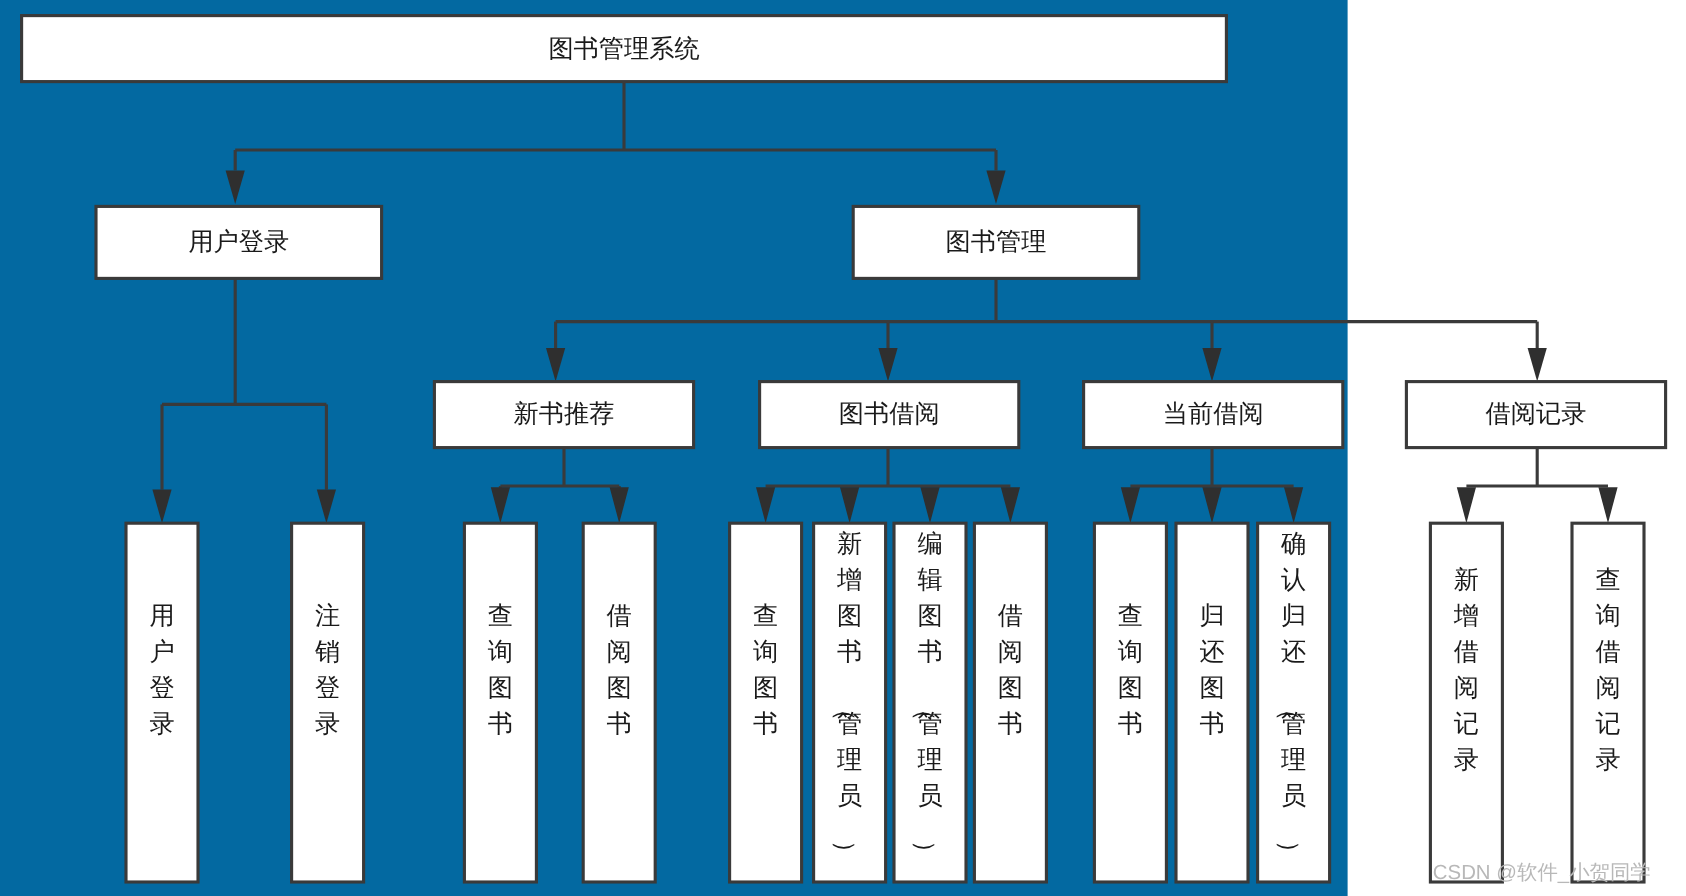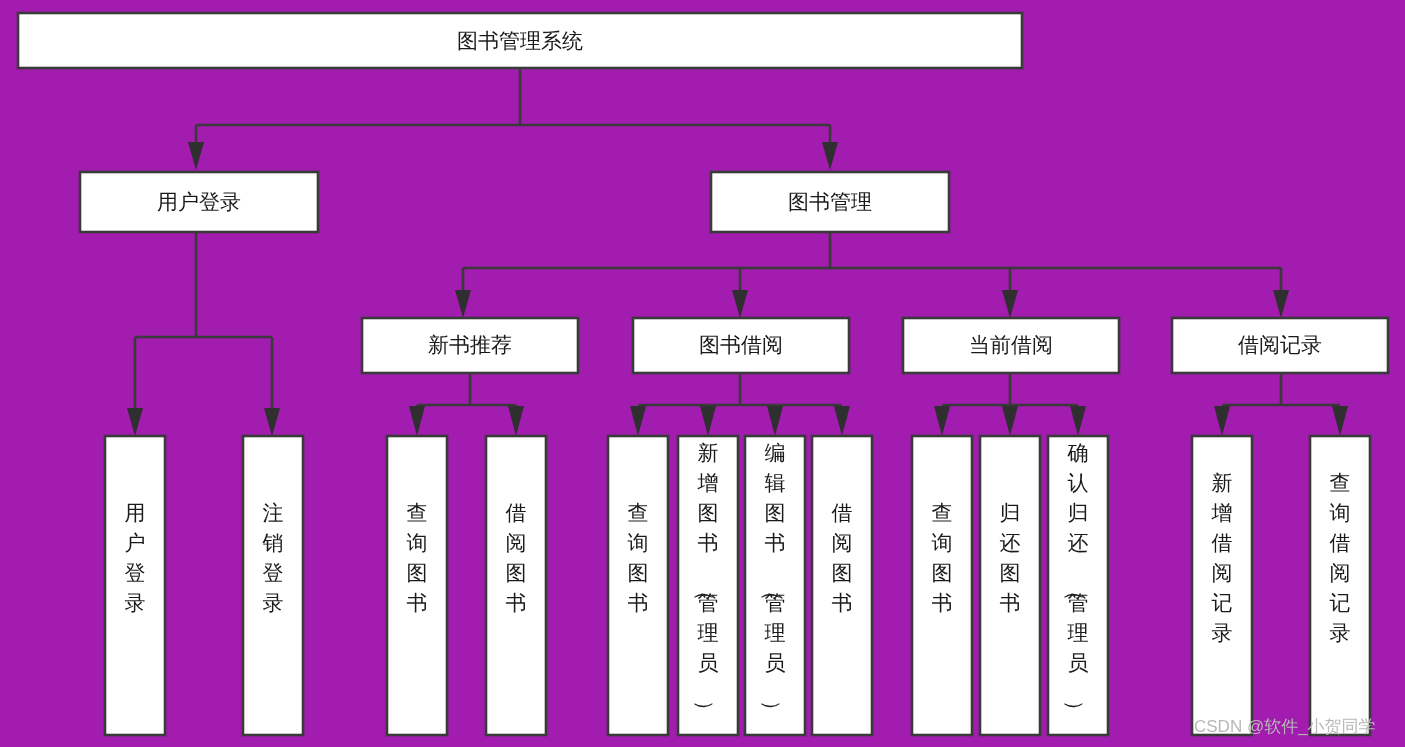--- a/index.html
+++ b/index.html
@@ -9,23 +9,23 @@
     background: #ffffff;
   }
   body {
     width: 1405px;
     height: 747px;
     font-family: "Liberation Sans", "DejaVu Sans", sans-serif;
     overflow: hidden;
   }
   #diagram-root {
     position: relative;
-    width: 1405px;
+    width: 1123px;
     height: 747px;
-    background: #a21caf;
+    background: #0369a1;
   }
   svg.diagram-svg {
     position: absolute;
     left: 0;
     top: 0;
     width: 1405px;
     height: 747px;
   }
   .node-box {
     fill: #ffffff;

